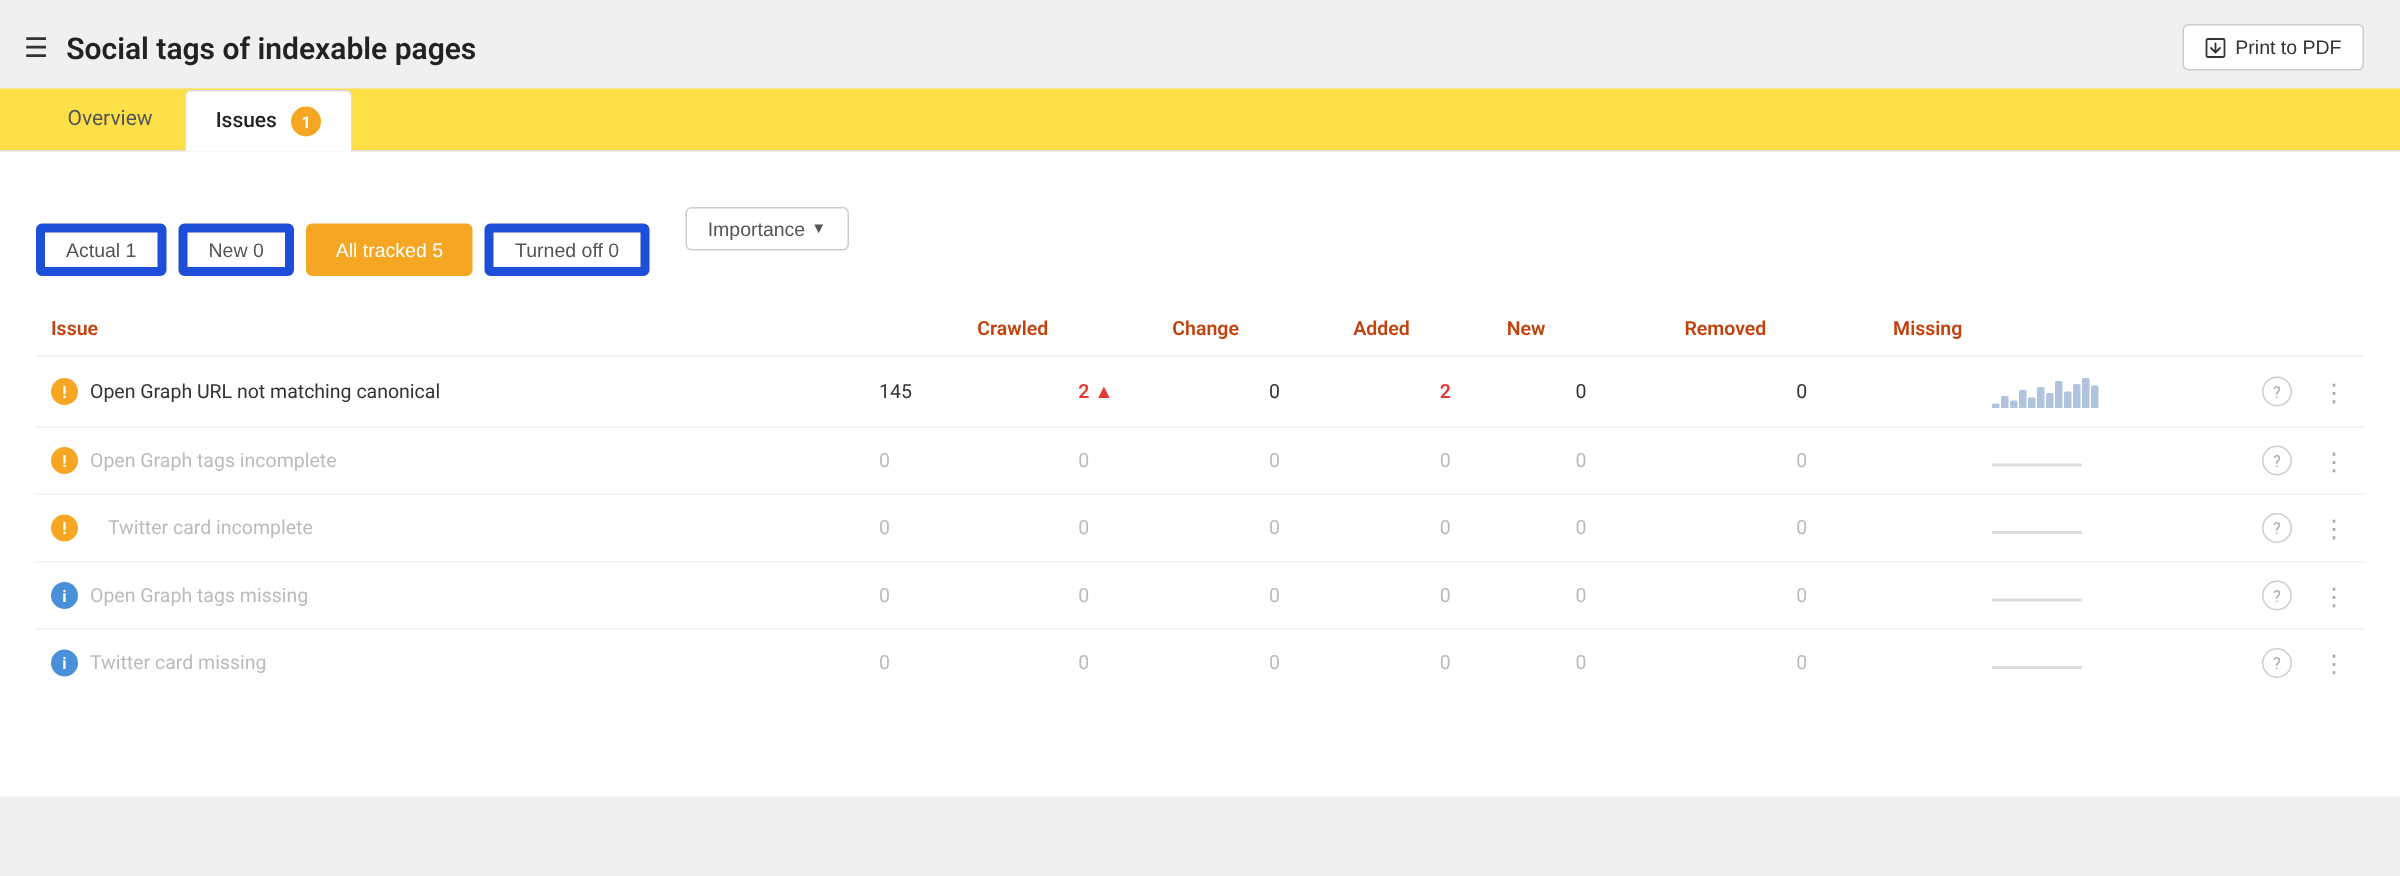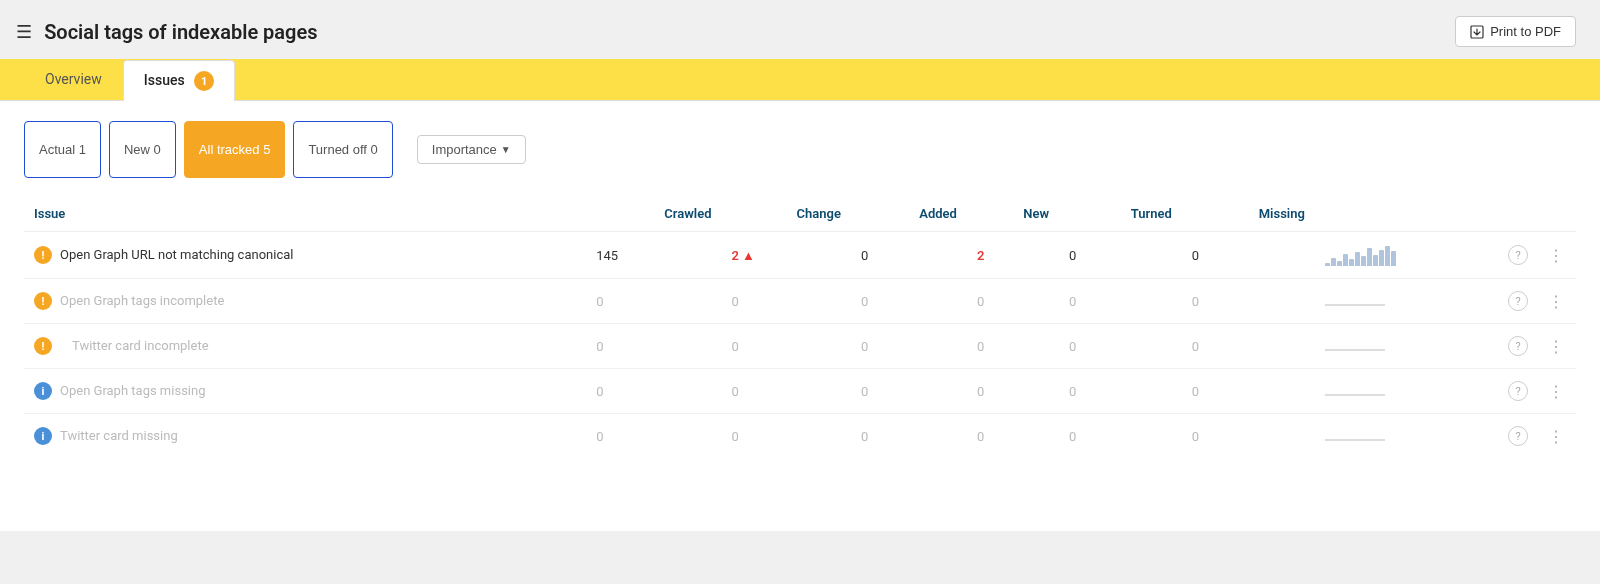--- a/index.html
+++ b/index.html
@@ -100,27 +100,28 @@
     }
 
     .filter-bar {
       display: flex;
       align-items: center;
       gap: 8px;
       margin-bottom: 20px;
     }
 
     .filter-btn {
-      padding: 20px 14px;
-      border: 1px solid #1d4ed8;
+      padding: 4px 14px;
+      border: 6px solid #1d4ed8;
       border-radius: 4px;
       background: #fff;
       cursor: pointer;
       font-size: 13px;
       color: #555;
+      margin-top: 28px;
     }
 
     .filter-btn.active {
       background: #f5a623;
       border-color: #f5a623;
       color: #fff;
       font-weight: 500;
     }
 
     .filter-divider {
@@ -146,21 +147,21 @@
 
     table {
       width: 100%;
       border-collapse: collapse;
     }
 
     thead th {
       text-align: left;
       font-weight: 600;
       font-size: 13px;
-      color: #0c4a6e;
+      color: #c2410c;
       padding: 8px 10px 10px 10px;
       border-bottom: 1px solid #eee;
     }
 
     thead th:not(:first-child) {
       text-align: right;
     }
 
     thead th.issue-col {
       text-align: left;
@@ -299,21 +300,21 @@
   </div>
 
   <table>
     <thead>
       <tr>
         <th class="issue-col">Issue</th>
         <th>Crawled</th>
         <th>Change</th>
         <th>Added</th>
         <th>New</th>
-        <th>Turned</th>
+        <th>Removed</th>
         <th>Missing</th>
         <th></th>
         <th></th>
         <th></th>
       </tr>
     </thead>
     <tbody id="table-body">
     <tr>
           <td class="issue-name-cell"><span class="icon-warning yellow">!</span><span class="" style="margin-left: 8px; margin-top: 25px;">Open Graph URL not matching canonical</span></td>
           <td class="">145</td>

